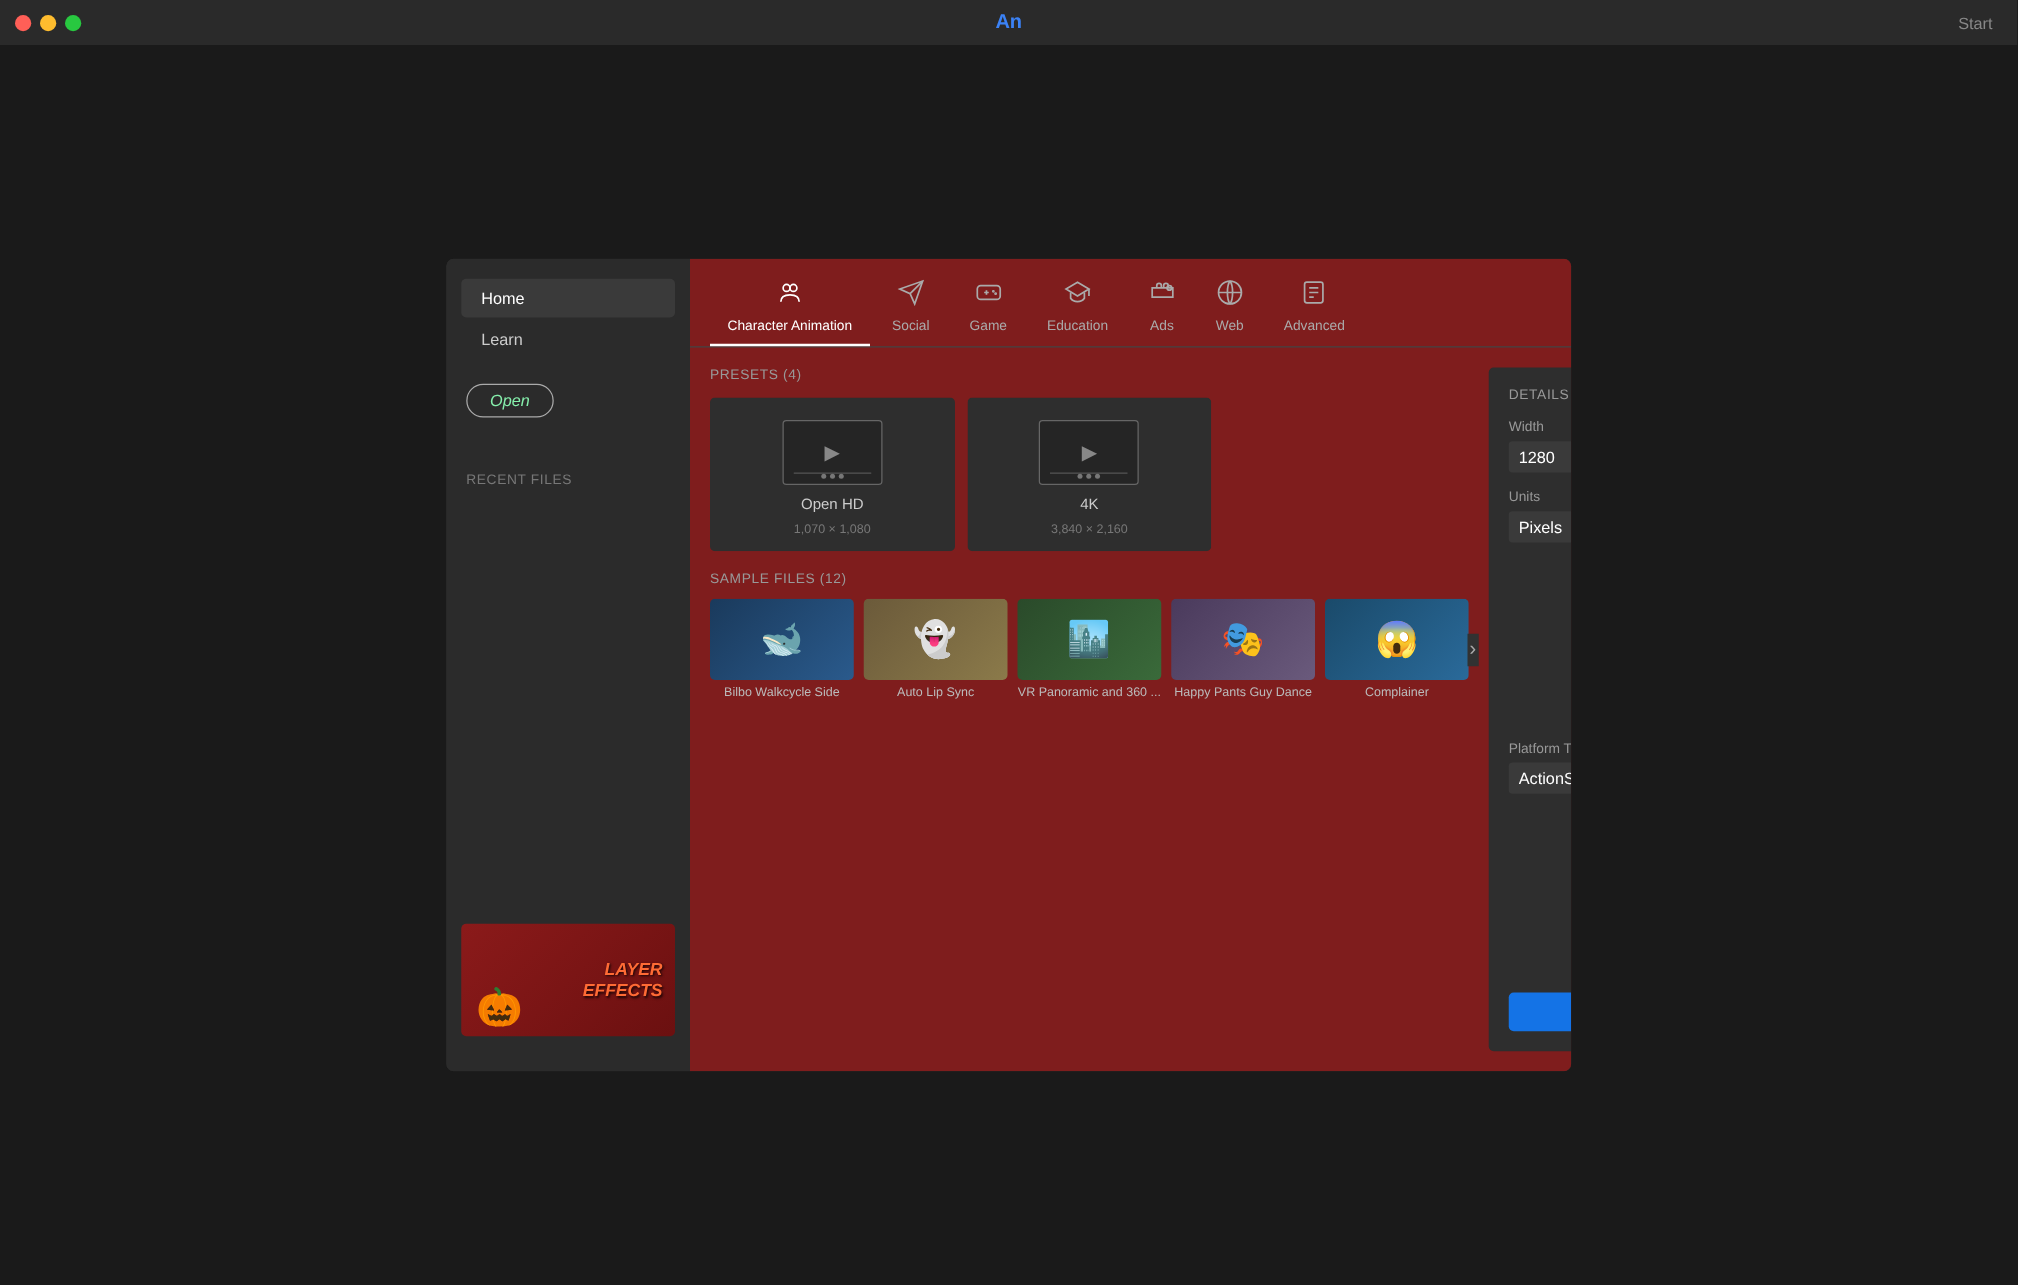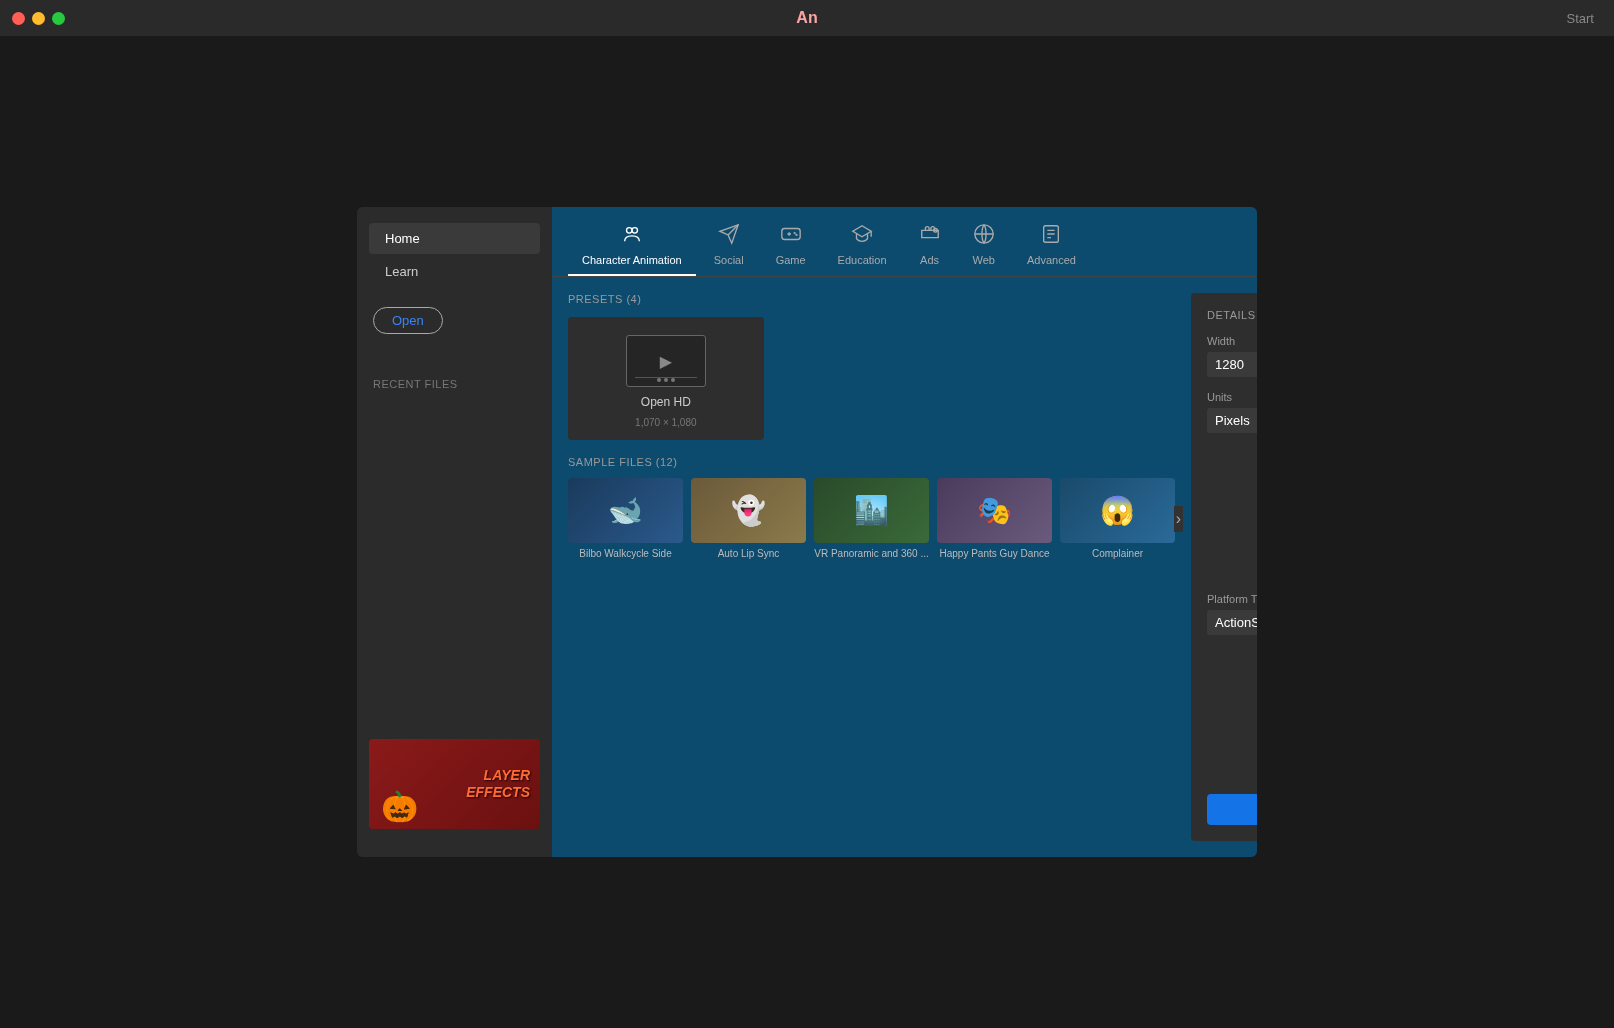--- a/index.html
+++ b/index.html
@@ -32,21 +32,21 @@
       height: 13px;
       border-radius: 50%;
     }
     .tl-close { background: #ff5f57; }
     .tl-minimize { background: #febc2e; }
     .tl-maximize { background: #28c840; }
     .titlebar-logo {
       position: absolute;
       left: 50%;
       transform: translateX(-50%);
-      color: #fca5a5;
+      color: #3b82f6;
       font-size: 16px;
       font-weight: bold;
     }
     .titlebar-start {
       position: absolute;
       right: 20px;
       color: #888;
       font-size: 13px;
     }
 
@@ -92,26 +92,27 @@
       border-radius: 4px;
     }
     .sidebar-item.active {
       background: #3a3a3a;
       color: #fff;
     }
     .sidebar-open-btn {
       margin: 20px 16px 8px;
       border: 1.5px solid #aaa;
       background: transparent;
-      color: #3b82f6;
+      color: #86efac;
       border-radius: 14px;
       padding: 5px 18px;
       font-size: 13px;
       cursor: pointer;
       width: fit-content;
+      font-style: italic;
     }
     .recent-files-label {
       margin: 36px 16px 8px;
       color: #777;
       font-size: 11px;
       letter-spacing: 0.5px;
       text-transform: uppercase;
     }
     .sidebar-bottom {
       margin-top: auto;
@@ -142,21 +143,21 @@
     .layer-effects-char {
       position: absolute;
       left: 12px;
       bottom: 5px;
       font-size: 30px;
     }
 
     
     .content-area {
       flex: 1;
-      background: #0c4a6e;
+      background: #7f1d1d;
       display: flex;
       flex-direction: column;
       overflow: hidden;
       justify-content: space-between;
     }
 
     
     .tab-bar {
       display: flex;
       align-items: flex-end;
@@ -560,20 +561,32 @@
                 <div class="preset-icon-bottom">
                   <div class="preset-dot"></div>
                   <div class="preset-dot"></div>
                   <div class="preset-dot"></div>
                 </div>
               </div>
               <div class="preset-name">Open HD</div>
               <div class="preset-size">1,070 × 1,080</div>
             </div>
 
+            <div class="preset-card">
+              <div class="preset-icon">
+                <div class="preset-line"></div>
+                <div class="preset-icon-bottom">
+                  <div class="preset-dot"></div>
+                  <div class="preset-dot"></div>
+                  <div class="preset-dot"></div>
+                </div>
+              </div>
+              <div class="preset-name">4K</div>
+              <div class="preset-size">3,840 × 2,160</div>
+            </div>
 
           </div>
 
           <div class="sample-files-section">
             <div class="sample-files-label">SAMPLE FILES (12)</div>
             <div class="sample-files-wrapper">
               <div class="sample-files-row">
                 <div class="sample-card">
                   <div class="sample-thumb bilbo">🐋</div>
                   <div class="sample-name">Bilbo Walkcycle Side</div>

